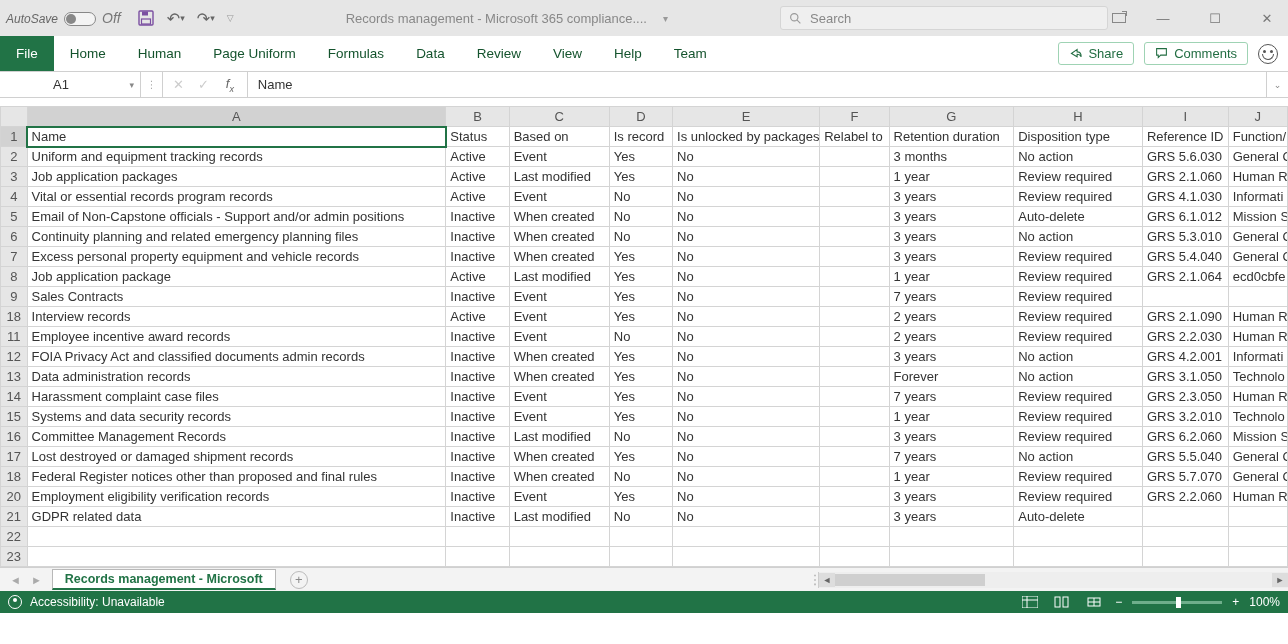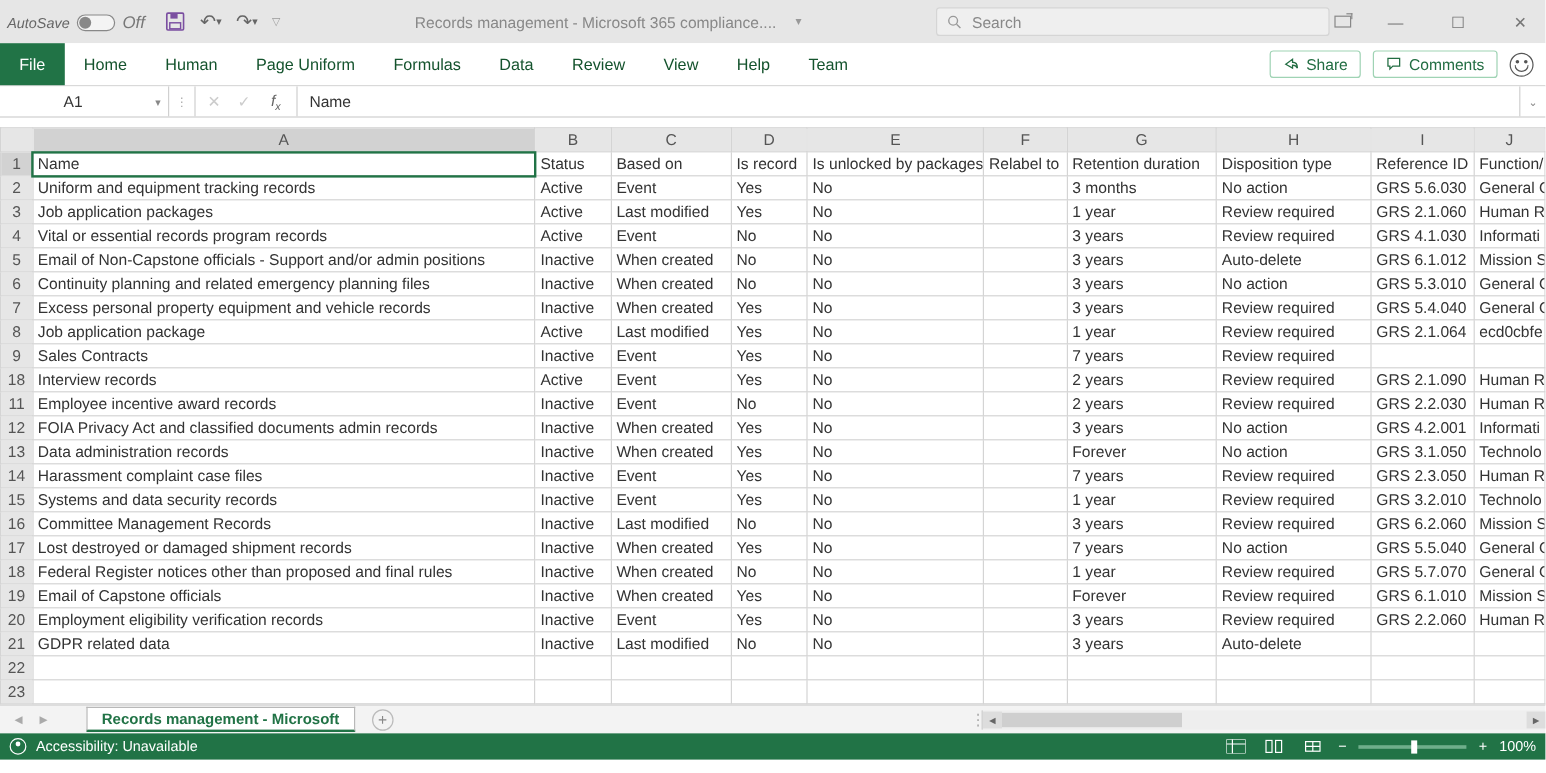--- a/index.html
+++ b/index.html
@@ -44,21 +44,21 @@
   .grid .corner { background:#e6e6e6; width:26px; }
   .grid tbody th { background:#e6e6e6; text-align:center; color:#555; font-weight:400; width:26px; }
   .grid td { background:#fff; }
   .selcell { outline:2px solid #217346; outline-offset:-1px; }
   .selhdr { background:#d2d2d2 !important; }
   
   .c-A{width:410px;} .c-B{width:62px;} .c-C{width:98px;} .c-D{width:62px;} .c-E{width:144px;} .c-F{width:68px;} .c-G{width:122px;} .c-H{width:126px;} .c-I{width:84px;} .c-J{width:58px;}
   
   .sheetbar { height:24px; border-top:1px solid #d0d0d0; display:flex; align-items:center; background:#f3f3f3; position:relative; }
   .sheetnav { display:flex; gap:10px; padding:0 10px; color:#aaa; font-size:11px; }
-  .sheettab { background:#fff; border:1px solid #b8b8b8; border-bottom:2px solid #217346; padding:2px 12px; font-size:12.5px; color:#217346; font-weight:600; margin-left:20px; }
+  .sheettab { background:#fff; border:1px solid #b8b8b8; border-bottom:2px solid #217346; padding:2px 12px; font-size:12.5px; color:#217346; font-weight:600; margin-left:0; }
   .addsheet { width:18px; height:18px; border:1px solid #bbb; border-radius:50%; display:flex; align-items:center; justify-content:center; margin-left:14px; color:#888; font-size:13px; cursor:pointer; }
   .sheet-sep { margin-left:auto; width:6px; height:100%; display:flex; align-items:center; justify-content:center; color:#aaa; }
   .hscroll { width:470px; height:16px; background:#eee; border-left:1px solid #ccc; display:flex; align-items:center; }
   .hs-btn { width:16px; height:14px; background:#ddd; display:flex; align-items:center; justify-content:center; font-size:9px; color:#666; }
   .hs-track { flex:1; height:14px; background:#eee; position:relative; }
   .hs-thumb { position:absolute; left:0; width:150px; height:12px; top:1px; background:#cfcfcf; }
   
   .statusbar { height:22px; background:#217346; color:#fff; display:flex; align-items:center; padding:0 8px; font-size:12px; gap:8px; }
   .statusbar .right { margin-left:auto; display:flex; align-items:center; gap:10px; }
   .viewbtn { width:22px; height:16px; display:flex; align-items:center; justify-content:center; }
@@ -415,33 +415,20 @@
           <td>When created</td>
           <td>No</td>
           <td>No</td>
           <td></td>
           <td>1 year</td>
           <td>Review required</td>
           <td>GRS 5.7.070</td>
           <td>General O</td>
         </tr>
         <tr>
-          <th>19</th>
-          <td>Email of Capstone officials</td>
-          <td>Inactive</td>
-          <td>When created</td>
-          <td>Yes</td>
-          <td>No</td>
-          <td></td>
-          <td>Forever</td>
-          <td>Review required</td>
-          <td>GRS 6.1.010</td>
-          <td>Mission S</td>
-        </tr>
-        <tr>
           <th>20</th>
           <td>Employment eligibility verification records</td>
           <td>Inactive</td>
           <td>Event</td>
           <td>Yes</td>
           <td>No</td>
           <td></td>
           <td>3 years</td>
           <td>Review required</td>
           <td>GRS 2.2.060</td>

